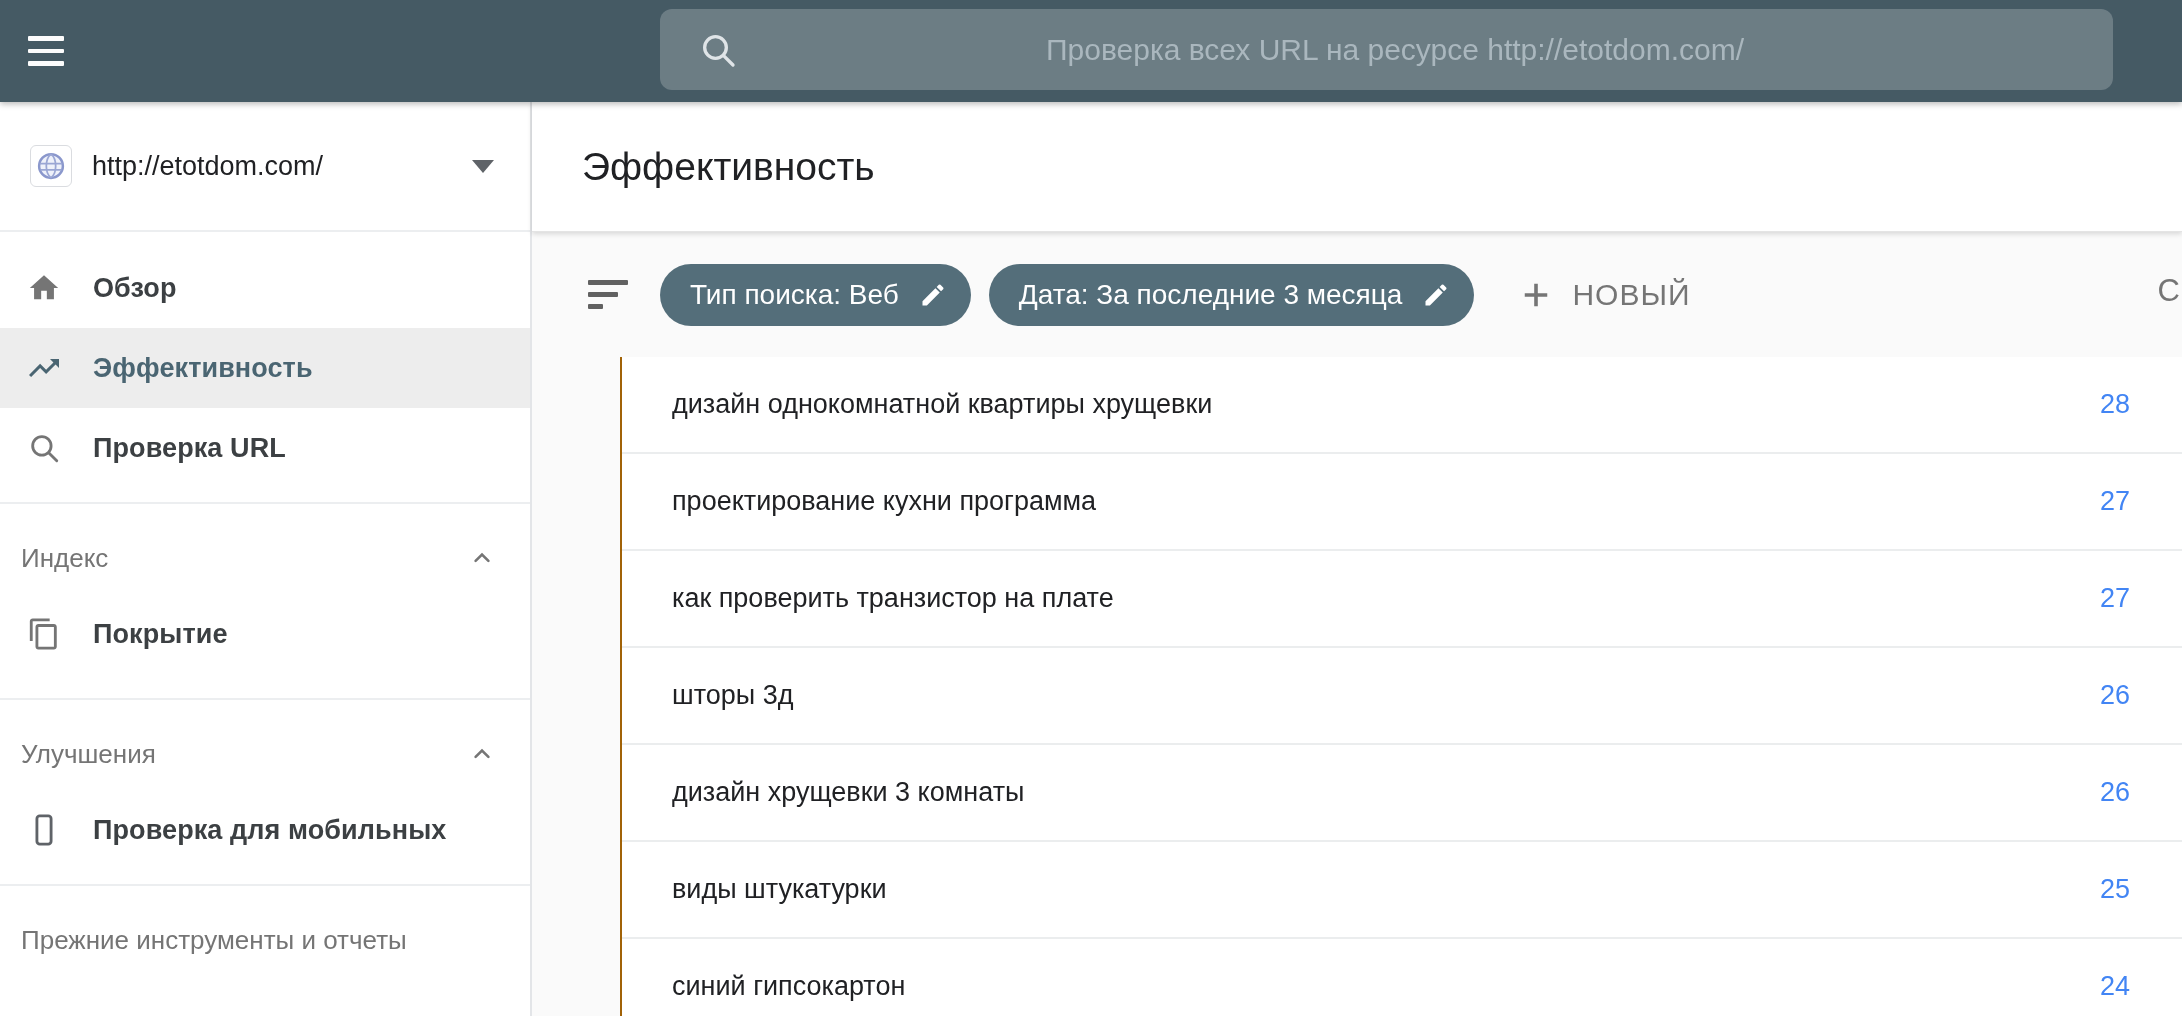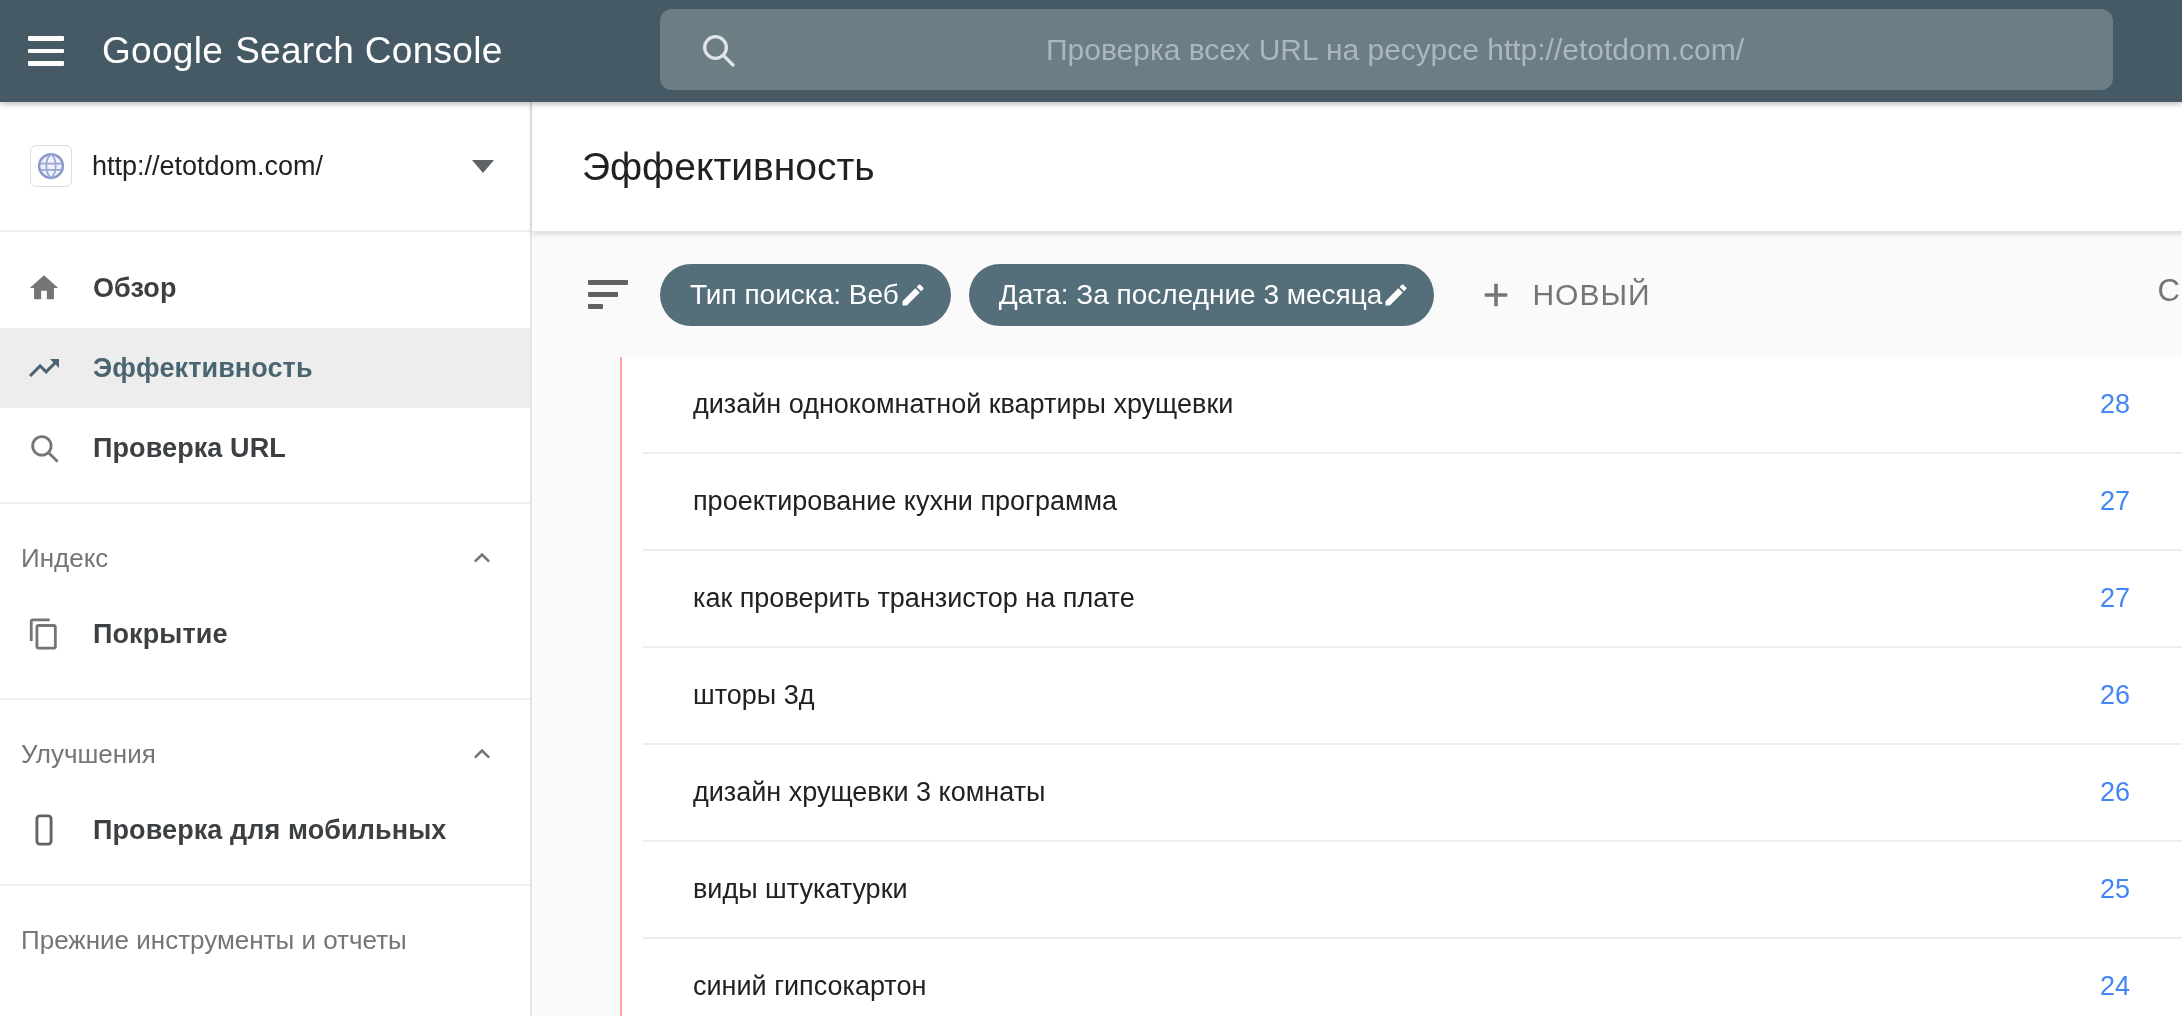--- a/index.html
+++ b/index.html
@@ -114,21 +114,21 @@
     padding-left: 56px;
     position: relative;
   }
   .filter-btn { background: none; border: none; cursor: pointer; display: flex; flex-direction: column; gap: 7px; align-items: flex-start; padding: 0; }
   .filter-btn span { display: block; height: 5px; background: #616161; border-radius: 1px; }
   .filter-btn .b1 { width: 40px; } .filter-btn .b2 { width: 30px; } .filter-btn .b3 { width: 15px; }
   .chip {
     margin-left: 32px;
     height: 62px; border: none; border-radius: 32px;
     background: #546e7a; color: #ffffff;
-    display: inline-flex; align-items: center; 
+    display: inline-flex; align-items: center; gap: 20px;
     padding: 0 24px 0 30px;
     font-size: 28px; cursor: pointer;
     font-family: "Liberation Sans", "DejaVu Sans", sans-serif;
     white-space: nowrap;
   }
   .chip + .chip { margin-left: 18px; }
   .new-btn {
     margin-left: 44px;
     background: none; border: none; cursor: pointer;
     display: inline-flex; align-items: center; gap: 18px;
@@ -137,23 +137,22 @@
   }
   .export-partial {
     position: absolute; right: 2px; top: 50%; transform: translateY(-62%);
     font-size: 31px; color: #757575; white-space: nowrap;
   }
 
   .card {
     flex: 1; min-height: 0;
     margin-left: 88px;
     background: #ffffff;
-    border-left: 2px solid #fca5a5;
+    border-left: 2px solid #a16207;
     overflow: hidden;
-    padding-left: 21px;
   }
   .row {
     height: 97px;
     display: flex; align-items: center;
     padding: 0 52px 0 50px;
     border-bottom: 2px solid #ebedee;
     background: #fff;
   }
   .row .query { font-size: 27px; color: #202124; cursor: pointer; }
   .row .clicks { margin-left: auto; font-size: 27px; color: #4285f4; }
@@ -162,24 +161,20 @@
 <body>
 
 <div class="app">
 
   <header class="topbar">
     <button class="hamburger">
       <span></span>
         <span></span>
         <span></span>
     </button>
-    <div class="logo">
-      <span class="g">Google</span>
-      <span class="rest">Search Console</span>
-    </div>
     <div class="searchbox">
       <svg viewBox="0 0 24 24" width="40" height="40" fill="none" stroke="#dfe4e7" stroke-width="2">
         <circle cx="10.5" cy="10.5" r="6.5"></circle>
           <path d="M15.5 15.5L21 21" stroke-linecap="round"></path>
       </svg>
       <input type="text" placeholder="Проверка всех URL на ресурсе http://etotdom.com/" style="">
     </div>
   </header>
 
   <div class="body">

